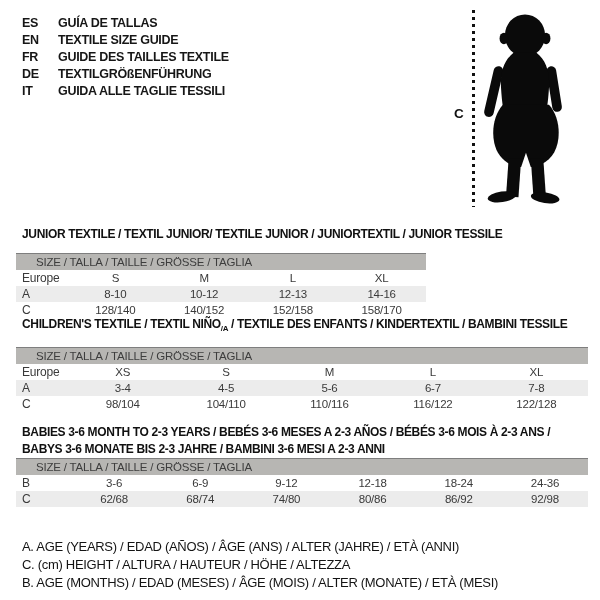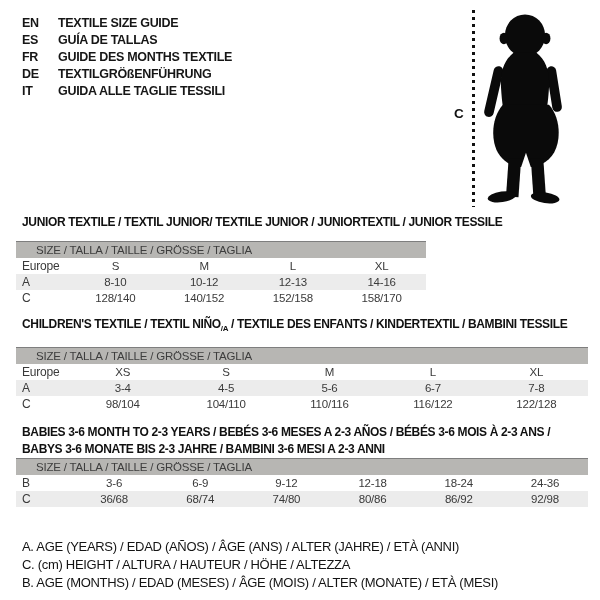--- a/index.html
+++ b/index.html
@@ -22,21 +22,21 @@
     background:repeating-linear-gradient(to bottom, #111 0 3px, transparent 3px 7px); }
   .height-label { position:absolute; left:454px; top:106px;
     font-weight:bold; font-size:13.5px; color:#111; }
   .baby { position:absolute; left:477px; top:9px; }
 
   
   .tbl { position:absolute; left:16px; }
   .tbl-title { font-weight:bold; font-size:12px; line-height:13px;
     letter-spacing:-0.35px; color:#111; padding-left:6px; white-space:nowrap; }
   .tbl-title sub { font-size:8px; }
-  .t1 { top:216px; width:410px; }
+  .t1 { top:228px; width:410px; }
   .t2 { top:318px; width:572px; }
   .t3 { top:424px; width:572px; }
   .t1 .tbl-title, .t2 .tbl-title { margin-bottom:12px; }
   .t3 .tbl-title { line-height:16.5px; margin-bottom:1px; }
   .size-bar { height:17px; line-height:16px; background:#b7b6b3;
     border-top:1px solid #7e7e7e; padding-left:20px;
     font-size:11.5px; letter-spacing:-0.2px; color:#3d3d3d; }
   .r { display:flex; height:16px; align-items:center;
     font-size:11.5px; letter-spacing:-0.2px; color:#3a3a3a; }
   .r .lbl { width:55px; padding-left:6px; font-size:12px; }
@@ -48,30 +48,30 @@
   .note { font-weight:normal; font-size:13px; line-height:18px;
     letter-spacing:-0.3px; color:#141414; white-space:nowrap; }
 </style>
 </head>
 <body>
 
 <div class="page">
 
   <div class="langs">
     <div class="lang">
+      <span class="code">ES</span>
+      <span>GUÍA DE TALLAS</span>
+    </div>
+    <div class="lang">
       <span class="code">EN</span>
       <span>TEXTILE SIZE GUIDE</span>
     </div>
     <div class="lang">
-      <span class="code">ES</span>
-      <span>GUÍA DE TALLAS</span>
-    </div>
-    <div class="lang">
       <span class="code">FR</span>
-      <span>GUIDE DES MONTHS TEXTILE</span>
+      <span>GUIDE DES TAILLES TEXTILE</span>
     </div>
     <div class="lang">
       <span class="code">DE</span>
       <span>TEXTILGRÖßENFÜHRUNG</span>
     </div>
     <div class="lang">
       <span class="code">IT</span>
       <span>GUIDA ALLE TAGLIE TESSILI</span>
     </div>
   </div>
@@ -160,21 +160,21 @@
       <div class="lbl">B</div>
       <div class="cell">3-6</div>
       <div class="cell">6-9</div>
       <div class="cell">9-12</div>
       <div class="cell">12-18</div>
       <div class="cell">18-24</div>
       <div class="cell">24-36</div>
     </div>
     <div class="r shaded">
       <div class="lbl">C</div>
-      <div class="cell">36/68</div>
+      <div class="cell">62/68</div>
       <div class="cell">68/74</div>
       <div class="cell">74/80</div>
       <div class="cell">80/86</div>
       <div class="cell">86/92</div>
       <div class="cell">92/98</div>
     </div>
   </div>
 
   <div class="notes">
     <div class="note">A. AGE (YEARS) / EDAD (AÑOS) / ÂGE (ANS) / ALTER (JAHRE) / ETÀ (ANNI)</div>

